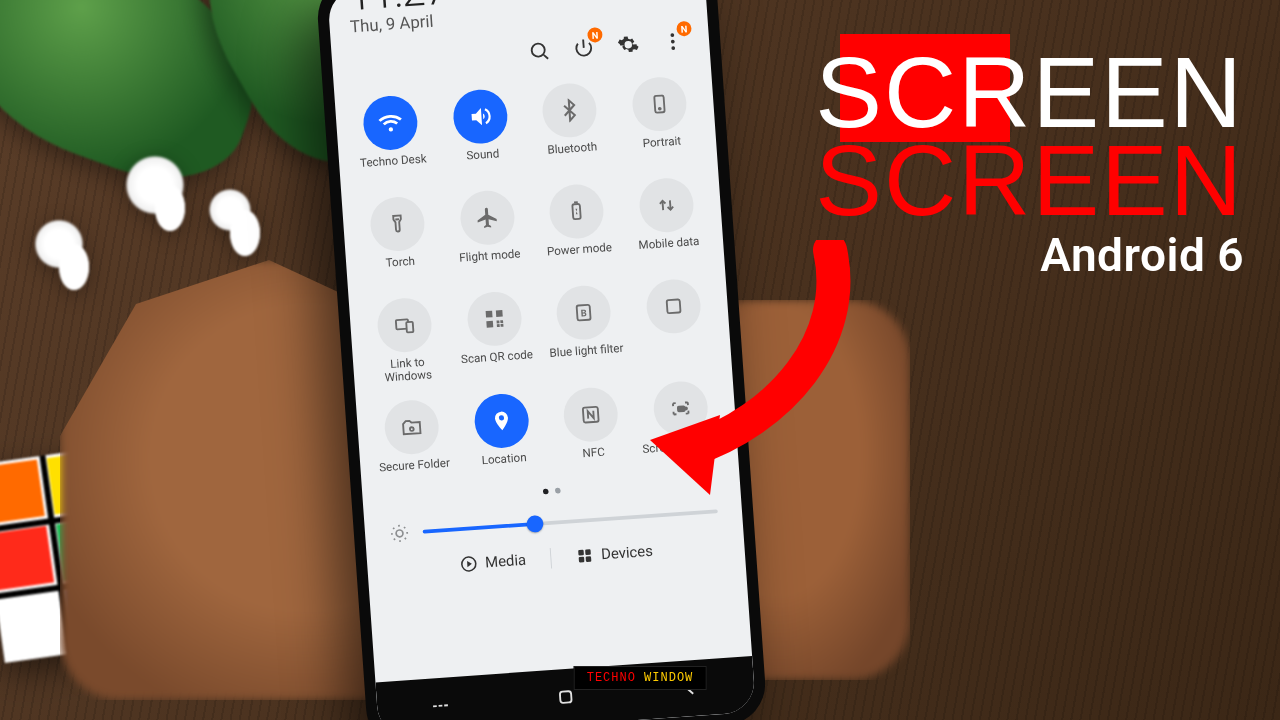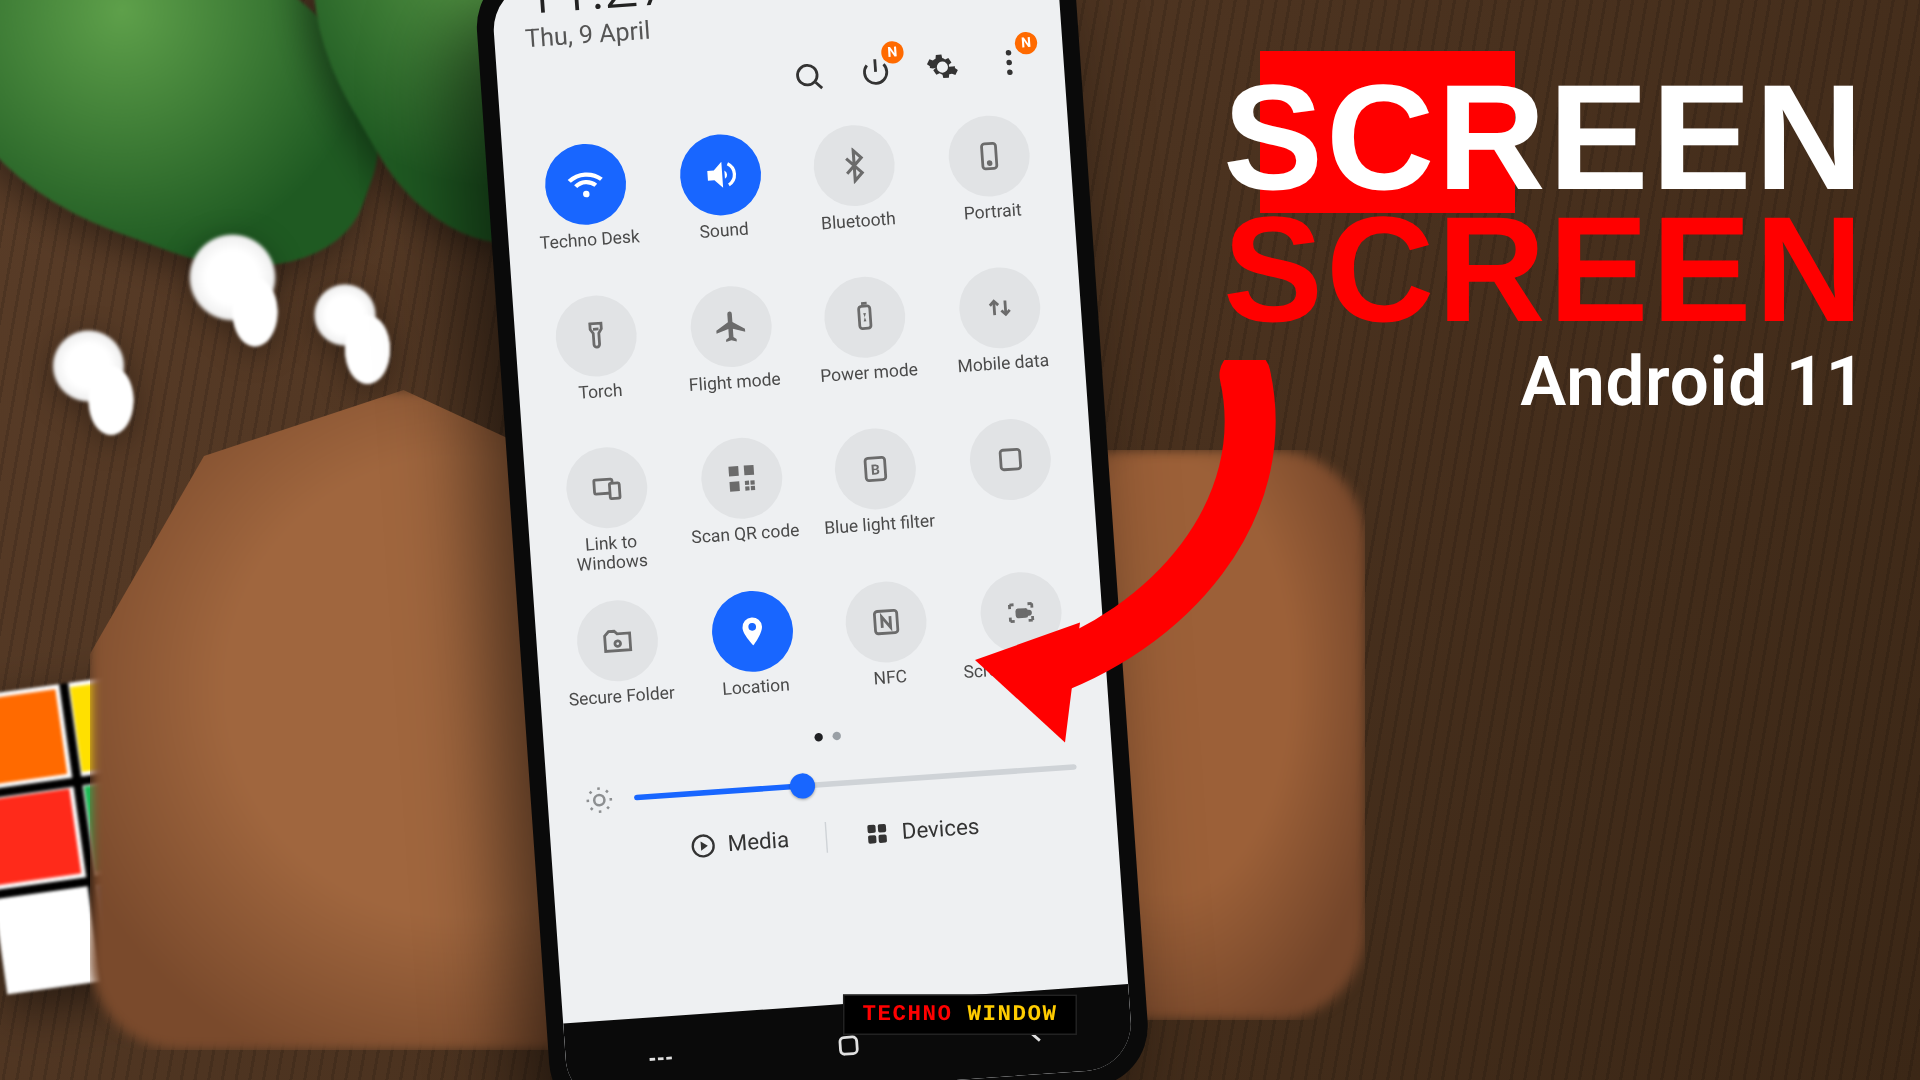--- a/index.html
+++ b/index.html
@@ -75,30 +75,30 @@
   .bottom-chips { display:flex; justify-content:center; gap:26px; padding:12px 0 18px; color:#333; }
   .chip { display:flex; align-items:center; gap:8px; font-size:16px; }
   .sep { width:1px; height:22px; background:#cfd3d7; }
 
   .nav-bar { position:absolute; left:0; right:0; bottom:0; height:60px; background:#0a0a0a;
      display:flex; justify-content:space-around; align-items:center; color:#e0e0e0; border-bottom-left-radius:32px;border-bottom-right-radius:32px;}
 
   
   .title-block { position:absolute; right:36px; top:48px; width:430px; color:#fff; text-align:right; }
   .title-block .accent { position:absolute; width:170px; height:108px; background:#ff0000; top:-14px; left:26px; z-index:0; }
-  .title-block h1 { position:relative; z-index:1; font-family: Impact, "Arial Black", sans-serif; font-weight:700;
+  .title-block h1 { position:relative; z-index:1; font-family: Impact, "Arial Black", sans-serif; font-weight:400;
       letter-spacing:2px; line-height:.88; font-size:100px; }
   .title-block h1 .w { color:#fff; }
   .title-block h1 .r { color:#ff0000; }
   .title-block .sub { font-size:46px; font-weight:600; letter-spacing:.5px; margin-top:4px;}
   .arrow { position:absolute; right:400px; top:240px; width:280px; height:280px; z-index:5; pointer-events:none;}
 
   .watermark { position:absolute; left:50%; bottom:30px; transform:translateX(-50%);
       background:#000; color:#ff0000; padding:4px 12px; font-family:"Courier New",monospace;
-      font-weight:700; letter-spacing:1px; font-size:15px; border:1px solid #222; white-space:nowrap;}
+      font-weight:400; letter-spacing:1px; font-size:12px; border:1px solid #222; white-space:nowrap;}
   .watermark .y { color:#ffcc00; }
 
   
   svg { display:block; }
 </style>
 </head>
 <body>
 
 <div class="scene">
 
@@ -388,20 +388,20 @@
     <path d="M230 10 C 250 100, 180 180, 90 210" stroke="#ff0000" stroke-width="34" fill="none" stroke-linecap="round"></path>
     <polygon points="50,200 120,175 110,255" fill="#ff0000"></polygon>
   </svg>
 
   <div class="title-block">
     <div class="accent"></div>
     <h1>
       <span class="w">SCREEN</span><br>
       <span class="r">SCREEN</span>
     </h1>
-    <div class="sub">Android 11</div>
+    <div class="sub">Android 6</div>
   </div>
 
   <div class="watermark">
     <span>TECHNO </span><span class="y">WINDOW</span>
   </div>
 
 </div>
 
 </body></html>

